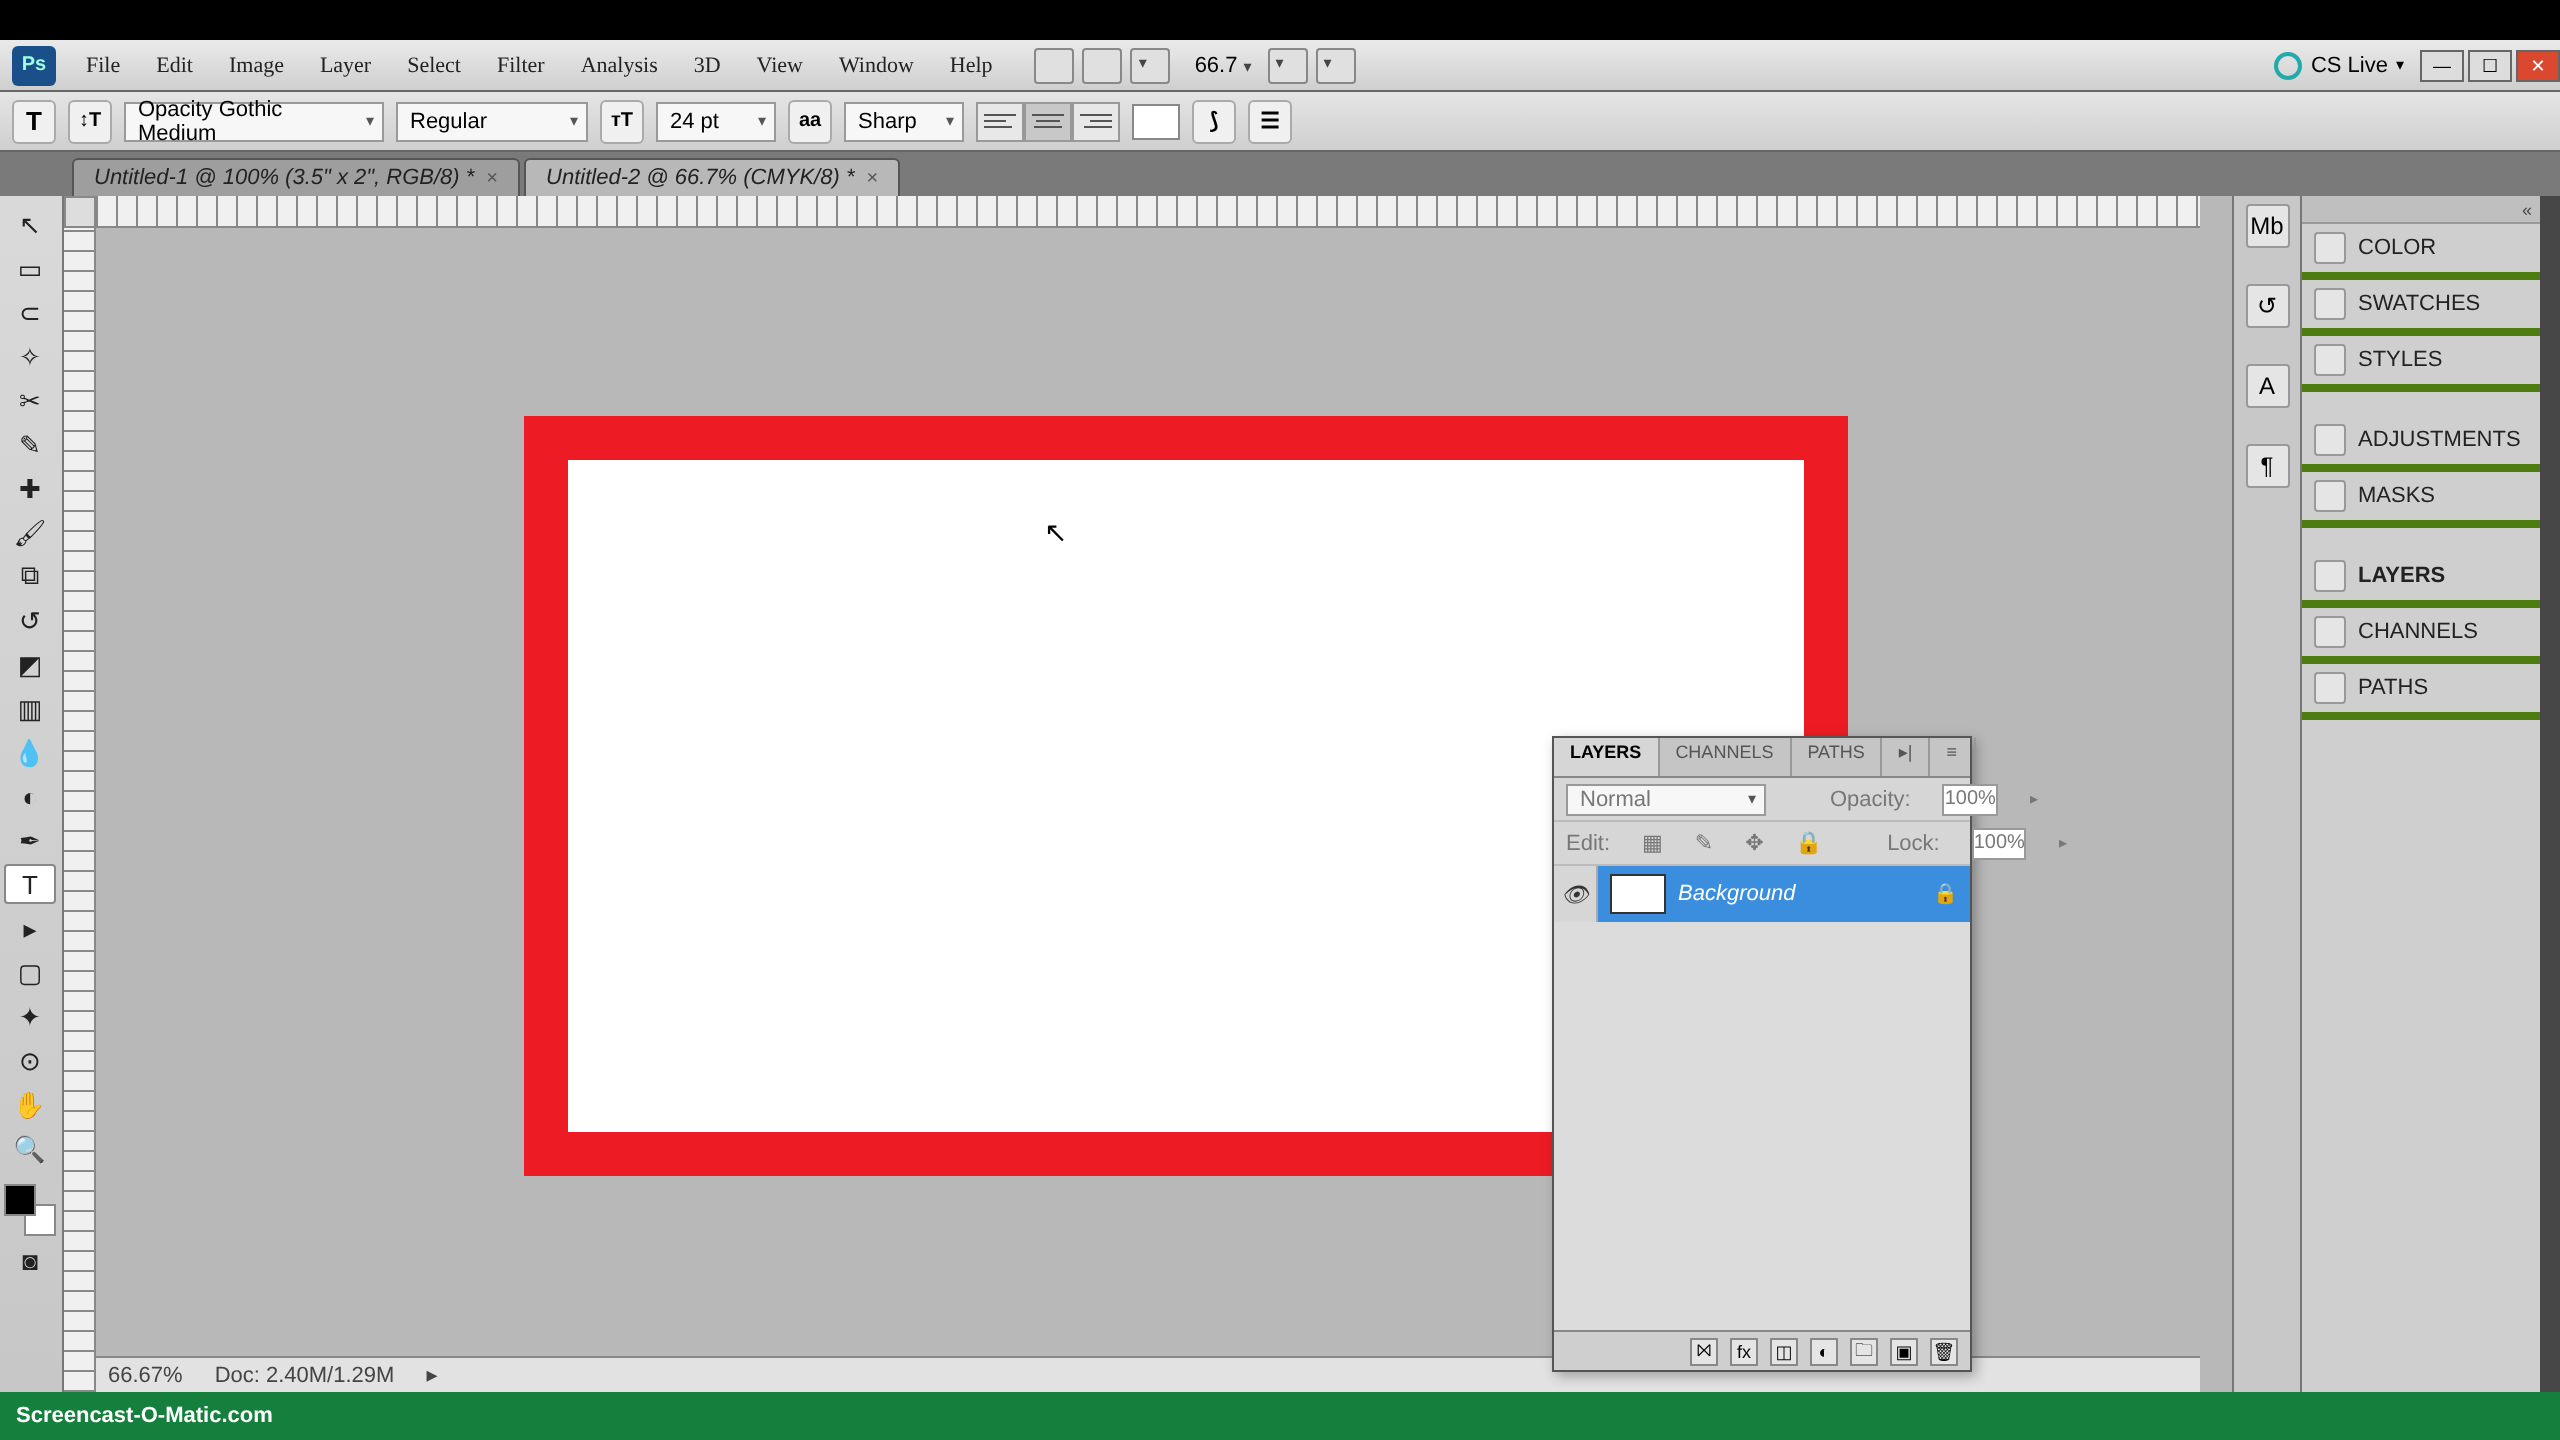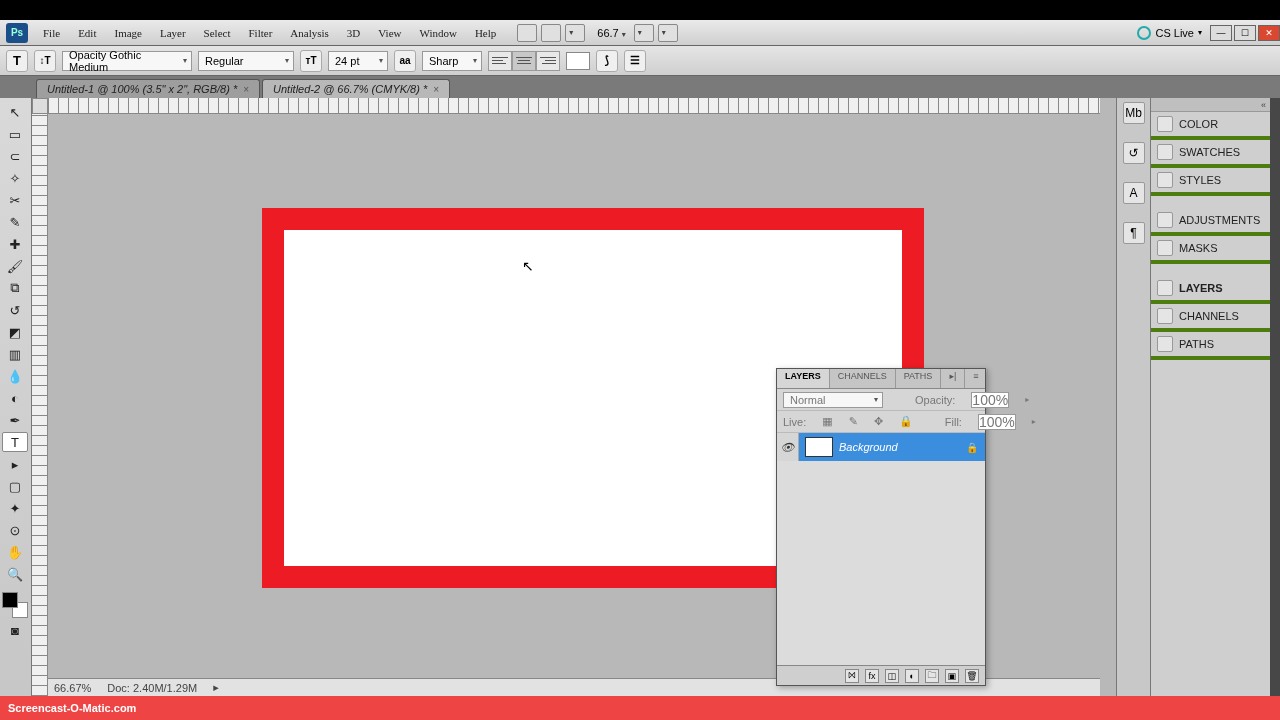--- a/index.html
+++ b/index.html
@@ -1,20 +1,20 @@
 <!DOCTYPE html>
 <html><head>
 <meta charset="utf-8">
 <style>
 * { margin: 0; padding: 0; box-sizing: border-box; font-family: "Segoe UI", Tahoma, sans-serif; font-size: 11px; user-select: none; }
 body { width: 1280px; height: 720px; background: #000; overflow: hidden; position: relative; }
 
 
 .top-black { height: 20px; background: #000; }
-.bottom-black { position: absolute; bottom: 0; left: 0; right: 0; height: 24px; background: #ef4444; color: #fff; font-weight: bold; display: flex; align-items: center; padding-left: 8px; font-size: 13px; }
+.bottom-black { position: absolute; bottom: 0; left: 0; right: 0; height: 24px; background: #15803d; color: #fff; font-weight: bold; display: flex; align-items: center; padding-left: 8px; font-size: 13px; }
 
 
 .app { position: absolute; top: 20px; left: 0; right: 0; bottom: 24px; background: #b8b8b8; display: flex; flex-direction: column; }
 
 
 .menubar { height: 26px; background: linear-gradient(#eaeaea,#cfcfcf); border-bottom: 1px solid #666; display: flex; align-items: center; }
 .ps-logo { width: 22px; height: 20px; margin: 0 6px; background: #1a4f8a; border-radius: 3px; display: flex; align-items: center; justify-content: center; color: #9fd; font-weight: bold; font-size: 10px; }
 .menu-item { padding: 4px 9px; color: #222; cursor: default; font-family: Liberation Serif, serif; }
 .menu-spacer { flex: 1; }
 .menu-icon { width: 20px; height: 18px; border: 1px solid #888; margin-right: 4px; background: #e0e0e0; border-radius: 2px; }
@@ -76,21 +76,21 @@
 .panel-row .pi { width:16px; height:16px; background:#e5e5e5; border:1px solid #999; border-radius:2px;}
 .panel-row.layers{font-weight:bold;}
 
 
 .layers-panel { position: absolute; right: 130px; top: 270px; width: 210px; height: 318px; background: #d6d6d6; border: 1px solid #555; box-shadow: 2px 2px 6px rgba(0,0,0,.3); display:flex; flex-direction:column;}
 .lp-tabs { height: 20px; display: flex; background: #c5c5c5; border-bottom:1px solid #888;}
 .lp-tab { padding: 2px 8px; font-size: 9px; color:#555; border-right:1px solid #999;}
 .lp-tab.on { background: #d6d6d6; color:#000; font-weight:bold;}
 .lp-row1,.lp-row2{height:22px;display:flex;align-items:center;padding:0 6px;gap:16px;font-size:10px;color:#777;border-bottom:1px solid #bbb;}
 .lp-row1 .dd,.lp-row2 .dd{flex:0 0 100px;height:16px;}
-.lp-row1 .pct,.lp-row2 .pct{width:42px;height:16px;border:1px solid #999;background:#fff;display:flex;align-items:center;justify-content:center;font-size:14px;text-align:center;}
+.lp-row1 .pct,.lp-row2 .pct{width:42px;height:16px;border:1px solid #999;background:#fff;display:flex;align-items:center;justify-content:center;font-size:10px;text-align:center;}
 .lp-list { flex:1; background:#dcdcdc; overflow:auto;}
 .layer-item { height: 28px; display:flex; align-items:center; background:#3b8ede; color:#fff; font-style:italic; font-size:10px; }
 .layer-item .eye{width:22px;height:28px;background:#d6d6d6;color:#333;display:flex;align-items:center;justify-content:center;border-right:1px solid #aaa;}
 .layer-item .thumb{width:28px;height:20px;background:#fff;border:1px solid #333;margin:0 6px;}
 .layer-item .lock{margin-left:auto;margin-right:6px;font-style:normal;font-size:10px;}
 .lp-footer{height:20px;border-top:1px solid #888;background:#cfcfcf;display:flex;align-items:center;justify-content:flex-end;gap:6px;padding:0 6px;}
 .lp-footer span{width:14px;height:14px;border:1px solid #888;background:#e5e5e5;font-size:9px;display:flex;align-items:center;justify-content:center;}
 
 .dark-edge { width: 10px; background: #474747; }
 .panel-strip-top-arrow{height:14px;background:#bfbfbf;border-bottom:1px solid #999;display:flex;justify-content:flex-end;align-items:center;padding-right:4px;font-size:9px;color:#444;}
@@ -232,27 +232,27 @@
           <div class="lp-tab">≡</div>
         </div>
         <div class="lp-row1">
           <div class="dd">Normal</div>
           <div style="flex:1"></div>
           <span>Opacity:</span>
           <div class="pct">100%</div>
           <span style="font-size:8px">▸</span>
         </div>
         <div class="lp-row2">
-          <span>Live:</span>
+          <span>Edit:</span>
           <span>▦</span>
           <span>✎</span>
           <span>✥</span>
           <span>🔒</span>
           <div style="flex:1"></div>
-          <span>Fill:</span>
+          <span>Lock:</span>
           <div class="pct">100%</div>
           <span style="font-size:8px">▸</span>
         </div>
         <div class="lp-list">
           <div class="layer-item">
             <div class="eye">👁</div>
             <div class="thumb"></div>
             <span>Background</span>
             <span class="lock">🔒</span>
           </div>

